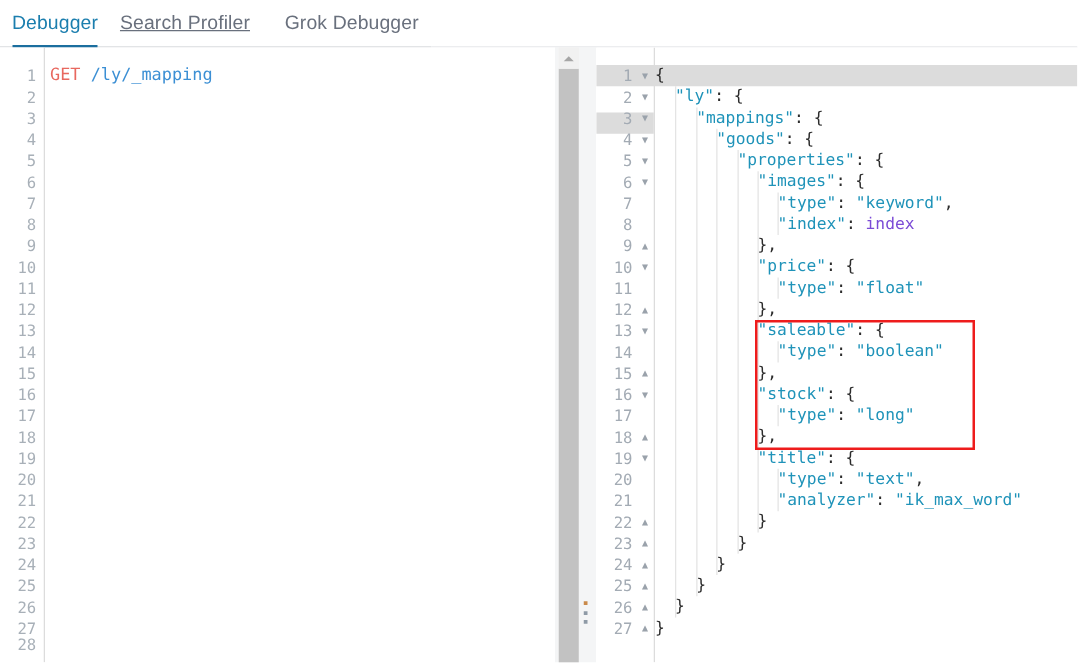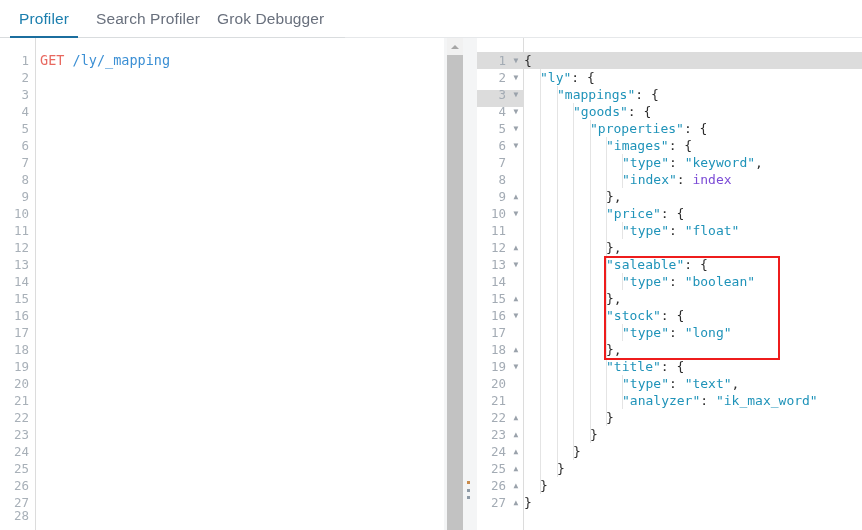--- a/index.html
+++ b/index.html
@@ -41,22 +41,22 @@
     cursor: pointer;
     white-space: nowrap;
   }
   .tab.active { color: #1b7eae; }
   .tab .underline {
     position: absolute; left: 0; bottom: 0;
     width: 100%; height: 2px;
     background: #1b6e9e;
   }
   #tab-console        { left: 10px;  width: 68px;  justify-content: center; }
-  #tab-search-profiler{ left: 92px;  width: 112px; justify-content: center; }
-  #tab-grok-debugger  { left: 217px; width: 118px; justify-content: flex-start; }
+  #tab-search-profiler{ left: 92px;  width: 112px; justify-content: center; text-decoration: underline; }
+  #tab-grok-debugger  { left: 217px; width: 118px; justify-content: flex-end; }
 
   
   .pane {
     position: absolute;
     top: 38px;
     height: 492px;
     background: #ffffff;
     overflow: hidden;
     font-family: "DejaVu Sans Mono", "Liberation Mono", monospace;
     font-size: 13px;
@@ -223,21 +223,21 @@
 </head>
 <body>
 
 <div id="app">
 
   <div class="tabbar">
     <div class="tabbar-rule"></div>
     <div class="tabbar-rule-far"></div>
 
     <div class="tab active" id="tab-console">
-      <span>Profiler</span>
+      <span>Debugger</span>
       <span class="underline"></span>
     </div>
     <div class="tab" id="tab-search-profiler">
       <span>Search Profiler</span>
     </div>
     <div class="tab" id="tab-grok-debugger">
       <span>Grok Debugger</span>
     </div>
   </div>
 

